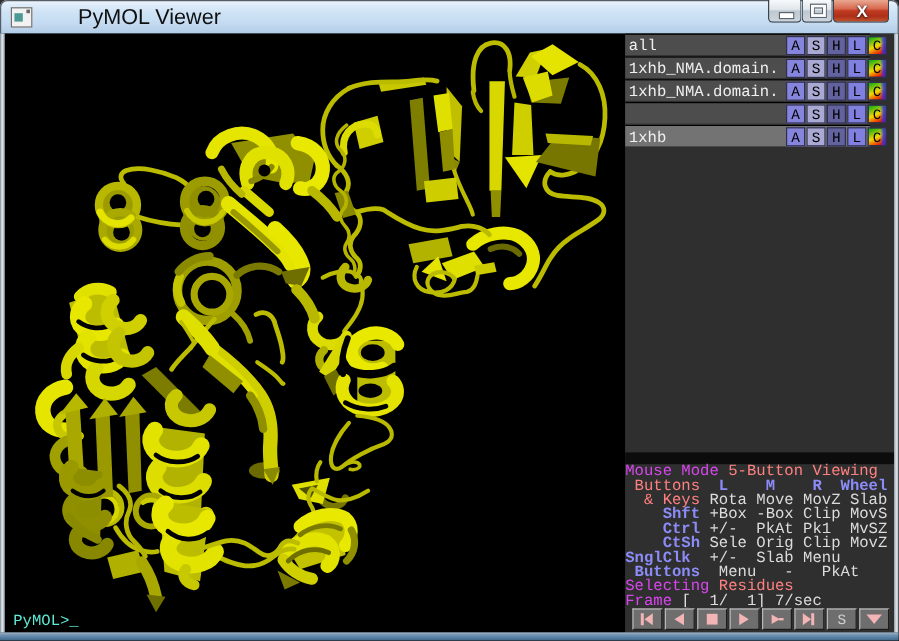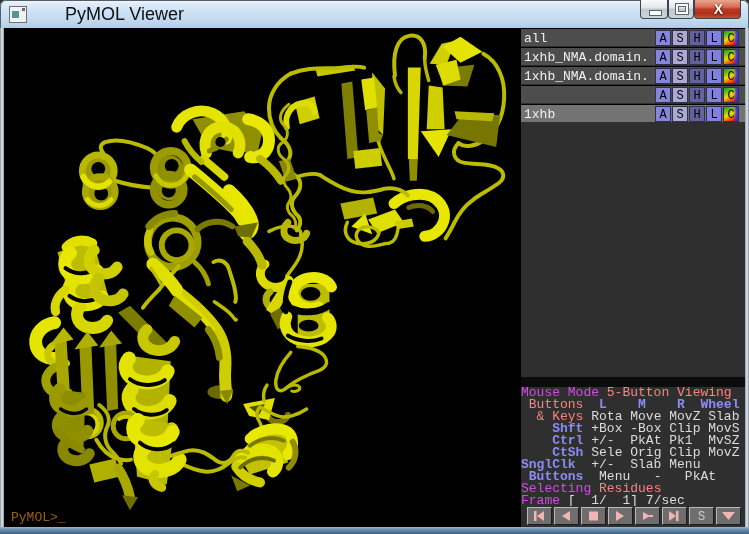--- a/index.html
+++ b/index.html
@@ -25,24 +25,24 @@
   #btnmin .bar{position:absolute;left:8px;top:10px;width:11px;height:4px;background:#ffffff;border:1px solid #5a6570;}
   #btnmax .box{position:absolute;left:7px;top:4px;width:12px;height:10px;background:transparent;border:2px solid #fff;box-shadow:0 0 0 1px #5a6570, inset 0 0 0 1px #5a6570;box-sizing:border-box;}
   #btncls .x{position:absolute;left:0;top:1px;width:47px;text-align:center;color:#fff;font-weight:bold;font-size:14px;text-shadow:0 1px 2px #40110a, 0 0 1px #333;}
   
   #bleft,#bright{position:absolute;top:28px;width:4px;height:499px;background:linear-gradient(90deg,#717d88 0%,#c3ccd4 25%,#dbe1e7 55%,#8b99a6 100%);}
   #bleft{left:0;} #bright{left:745px;background:linear-gradient(90deg,#8b99a6 0%,#dbe1e7 45%,#c3ccd4 75%,#717d88 100%);}
   #bbottom{position:absolute;left:0;top:527px;width:749px;height:7px;
     background:linear-gradient(180deg,#9fb6cb 0%,#7394b1 30%,#507a9e 70%,#3d6386 100%);}
   
   #vp{position:absolute;left:4px;top:28px;width:517px;height:499px;background:#000;}
-  #prompt{position:absolute;left:7px;top:482px;font-family:"Liberation Mono",monospace;font-size:13px;color:#a16207;}
+  #prompt{position:absolute;left:7px;top:482px;font-family:"Liberation Mono",monospace;font-size:13px;color:#5eead4;}
   
   #panel{position:absolute;left:521px;top:28px;width:224px;height:499px;background:#2f2f2f;}
-  .orow{position:absolute;left:0;width:229px;height:18px;background:#4d4d4d;border-top:1px solid #000;box-sizing:border-box;}
+  .orow{position:absolute;left:0;width:204px;height:18px;background:#4d4d4d;border-top:1px solid #000;box-sizing:border-box;}
   .orow.sel{background:#737373;}
   .orow .nm{position:absolute;left:3px;top:2px;font-family:"Liberation Mono",monospace;font-size:13px;color:#f0f0f0;white-space:pre;}
   .abtn{position:absolute;top:1px;width:16px;height:16px;font-family:"Liberation Mono",monospace;
     font-size:12px;color:#000;text-align:center;line-height:16px;border:1px solid #30304c;box-sizing:border-box;}
   .bA{left:134px;background:#8585dd;}
   .bS{left:151px;background:#a9a9d4;}
   .bH{left:168px;background:#62629e;}
   .bL{left:185px;background:#8080e0;}
   .bC{left:202px;background:
      linear-gradient(90deg, rgba(20,20,230,0) 66%, rgba(45,45,235,0.9) 90%),

